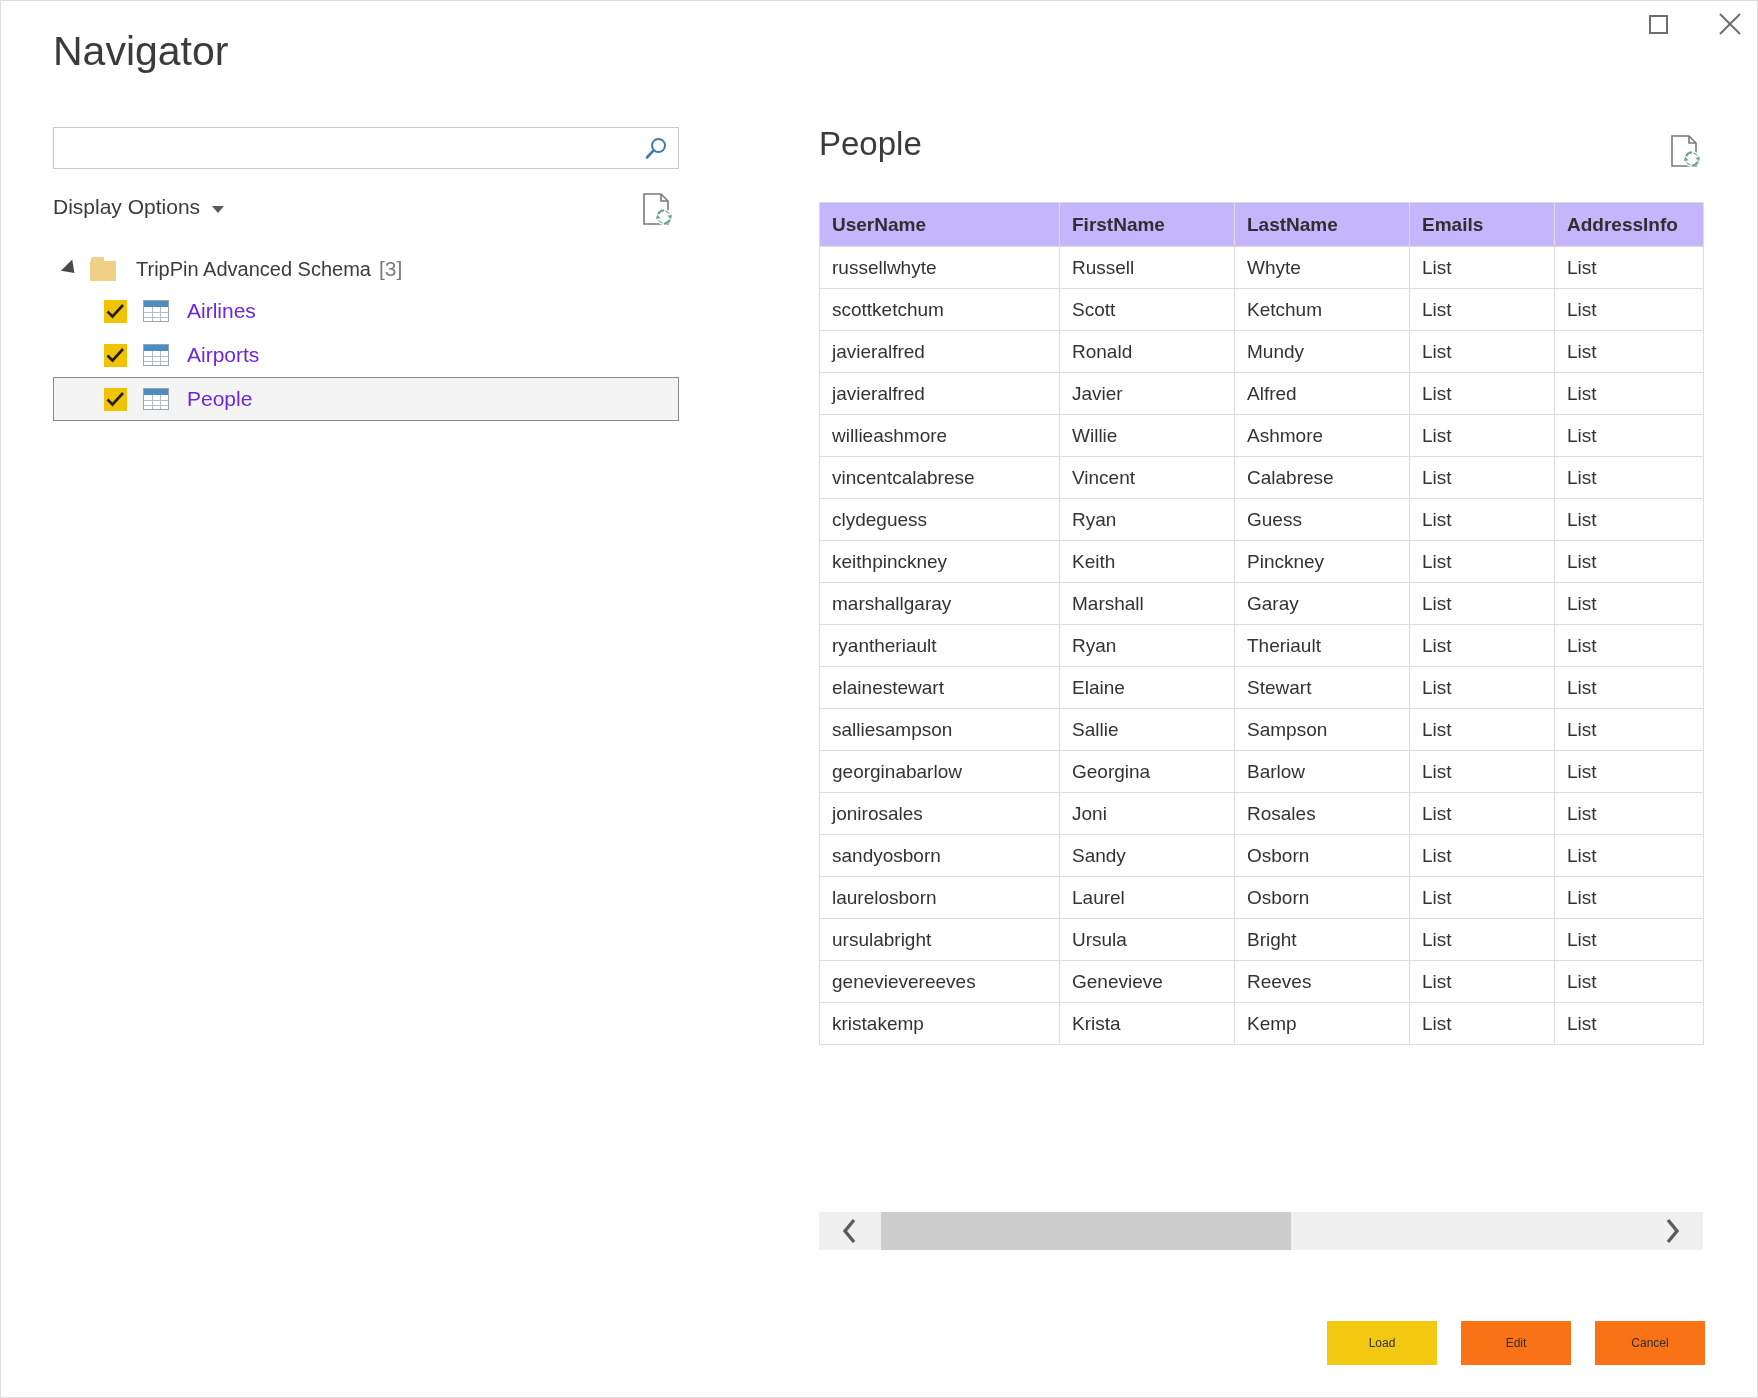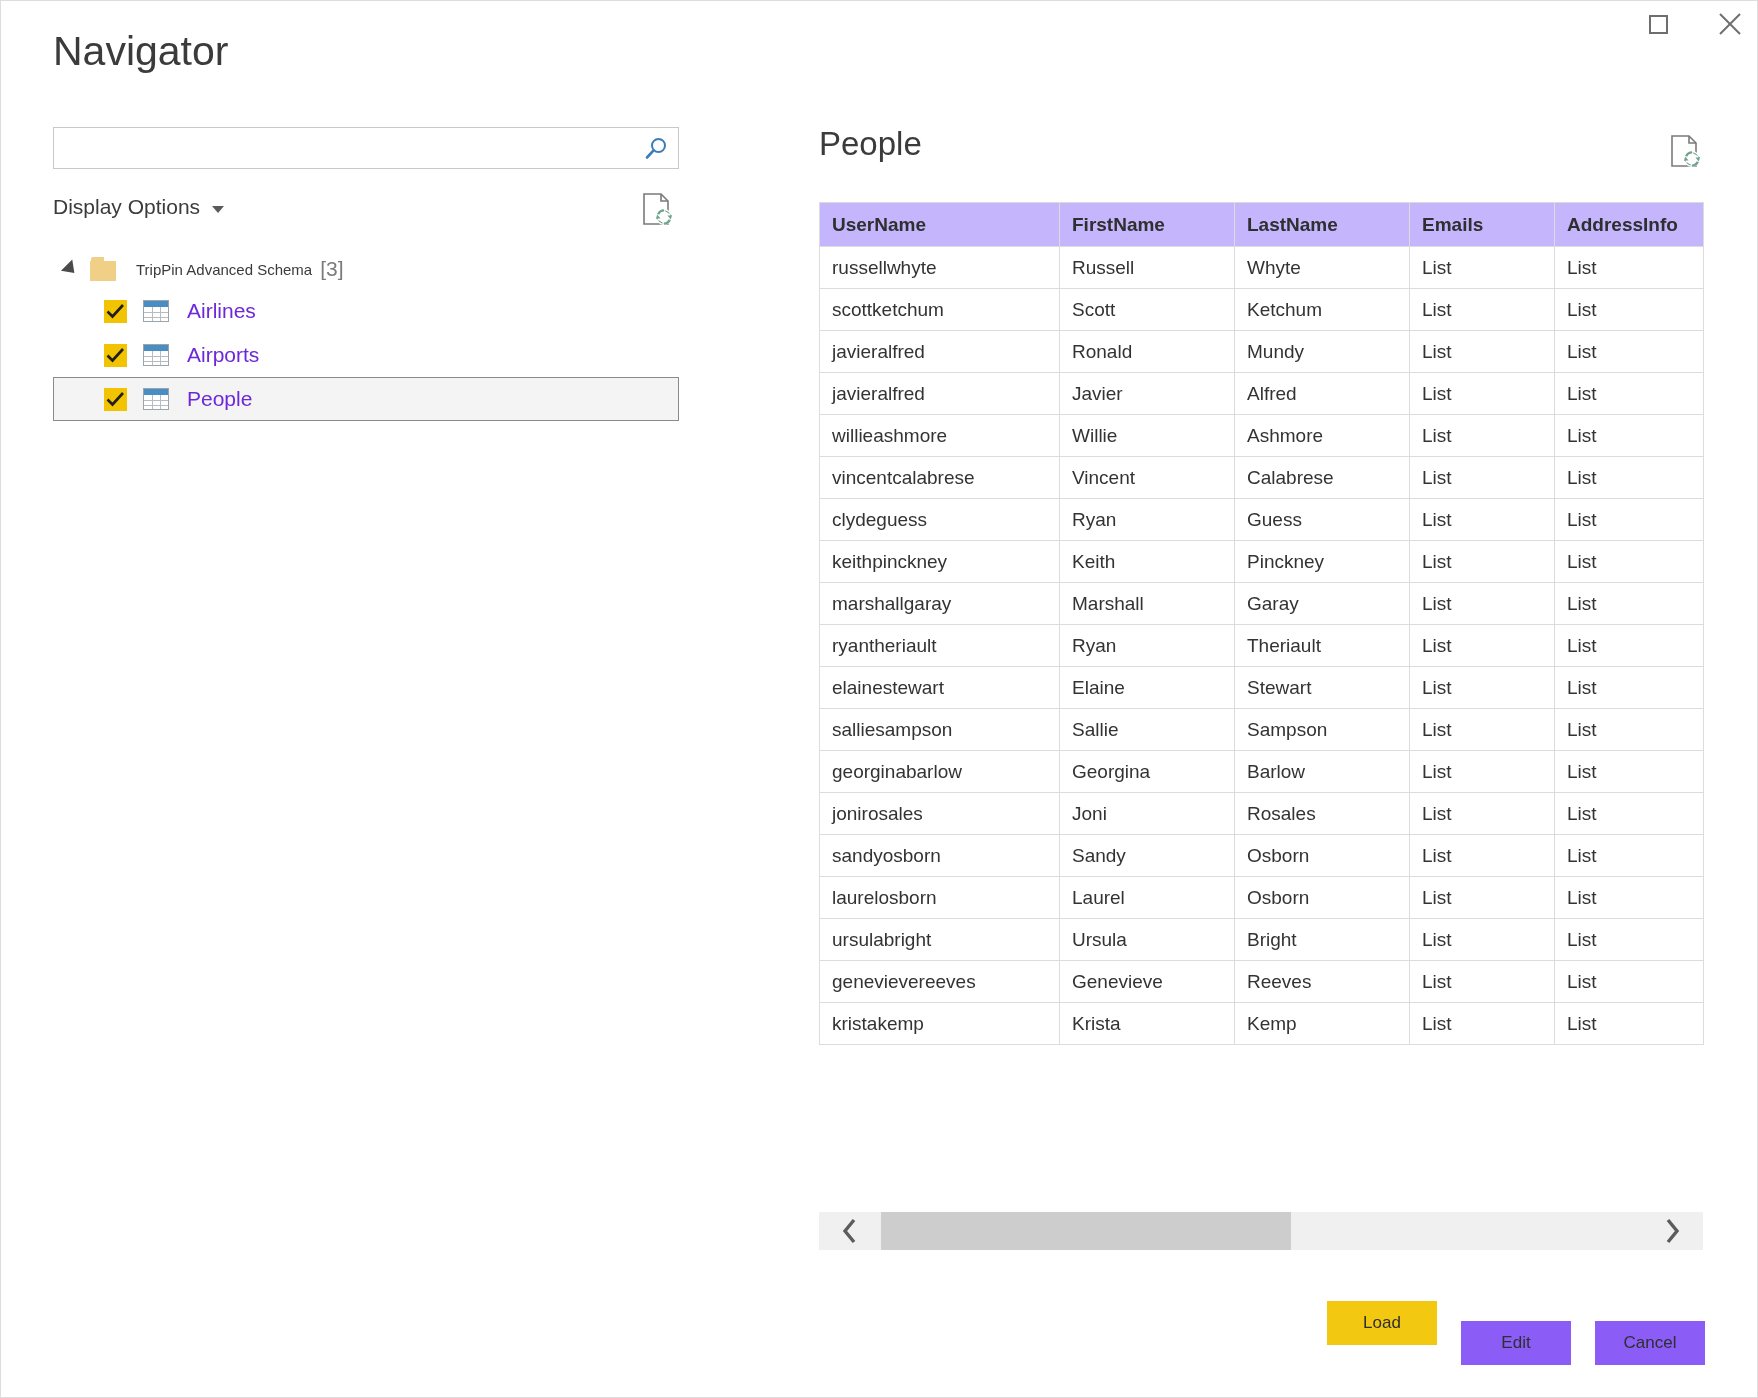--- a/index.html
+++ b/index.html
@@ -147,21 +147,21 @@
     background: #f0cf87;
     border-top-left-radius: 2px;
   }
   .folder-icon .body {
     position: absolute;
     left: 0; top: 4px;
     width: 26px; height: 20px;
     background: #f0cf87;
   }
   .root-label {
-    font-size: 15px;
+    font-size: 20px;
     color: #3b3b3b;
   }
   .root-count {
     font-size: 21px;
     color: #7b7b7b;
     margin-left: 8px;
   }
 
   .tree-item {
     display: flex;
@@ -296,27 +296,27 @@
   .footer {
     position: absolute;
     right: 52px; bottom: 32px;
     display: flex;
     gap: 24px;
   }
   .btn {
     width: 110px; height: 44px;
     border: none;
     font-family: "Liberation Sans", sans-serif;
-    font-size: 17px;
+    font-size: 12px;
     color: #2f2f2f;
     cursor: default;
     display: flex; align-items: center; justify-content: center;
   }
   .btn.primary { background: #f2c811; }
-  .btn.secondary { background: #8b5cf6; margin-top: 20px; }
+  .btn.secondary { background: #f97316; }
 </style>
 </head>
 <body>
 
 <div class="window">
 
   <div class="titlebar">
     <div class="win-controls">
       <div class="win-btn">
         <div class="ico-max"></div>

